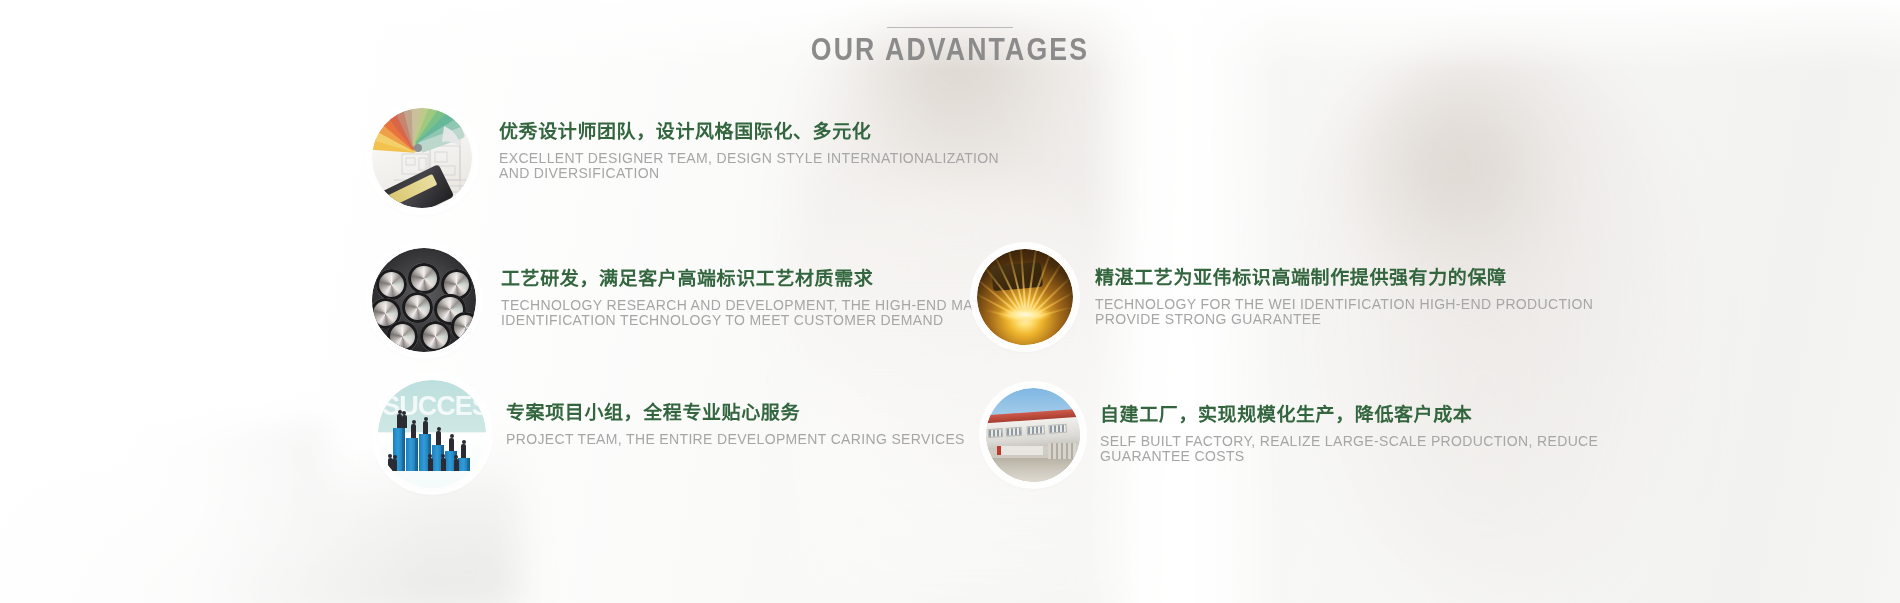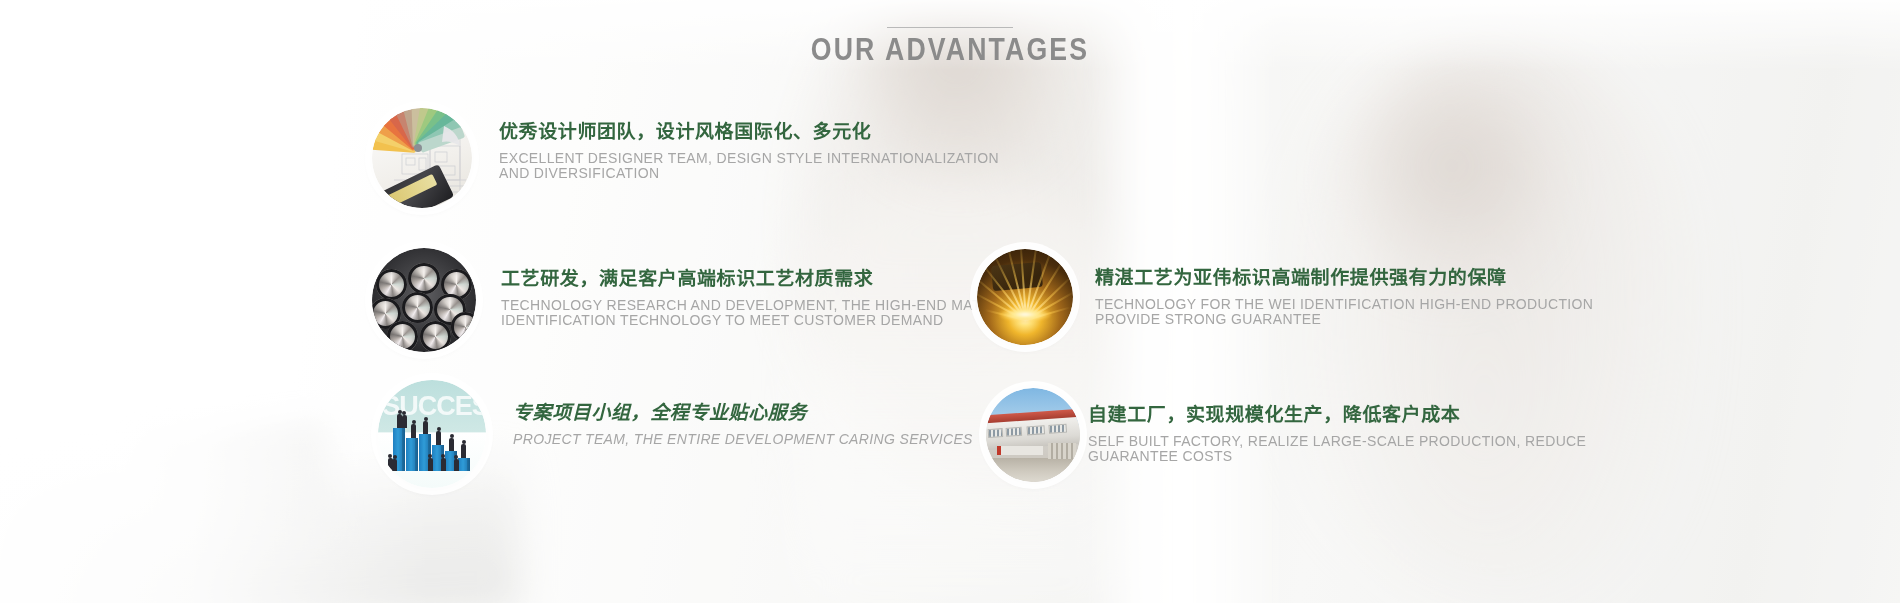--- a/index.html
+++ b/index.html
@@ -218,25 +218,25 @@
   #item-1 { left: 372px;  top: 248px; }
   #item-1 .badge { width: 104px; height: 104px; }
   #item-1 .copy  { margin-left: 25px; padding-top: 17px; }
 
   #item-2 { left: 977px;  top: 249px; }
   #item-2 .badge { width: 96px;  height: 96px; }
   #item-2 .copy  { margin-left: 22px; padding-top: 15px; }
 
   #item-3 { left: 378px;  top: 380px; }
   #item-3 .badge { width: 108px; height: 108px; }
-  #item-3 .copy  { margin-left: 27px; padding-top: 19px; font-style: italic; }
+  #item-3 .copy  { margin-left: 20px; padding-top: 19px; }
 
   #item-4 { left: 986px;  top: 388px; }
   #item-4 .badge { width: 94px;  height: 94px; }
-  #item-4 .copy  { margin-left: 8px; padding-top: 13px; }
+  #item-4 .copy  { margin-left: 20px; padding-top: 13px; }
 
   
   .art-swatch { background: linear-gradient(160deg, #fdfdfd 0%, #f2f0ec 55%, #e6e3dc 100%); }
   .bp-lines { position: absolute; inset: 0; opacity: 0.85; }
   .calc {
     position: absolute; left: 6%; bottom: -6%;
     width: 72%; height: 36%;
     background: linear-gradient(150deg, #2f2f31 0%, #46464a 45%, #1f1f22 100%);
     transform: rotate(-26deg);
     border-radius: 4px;

